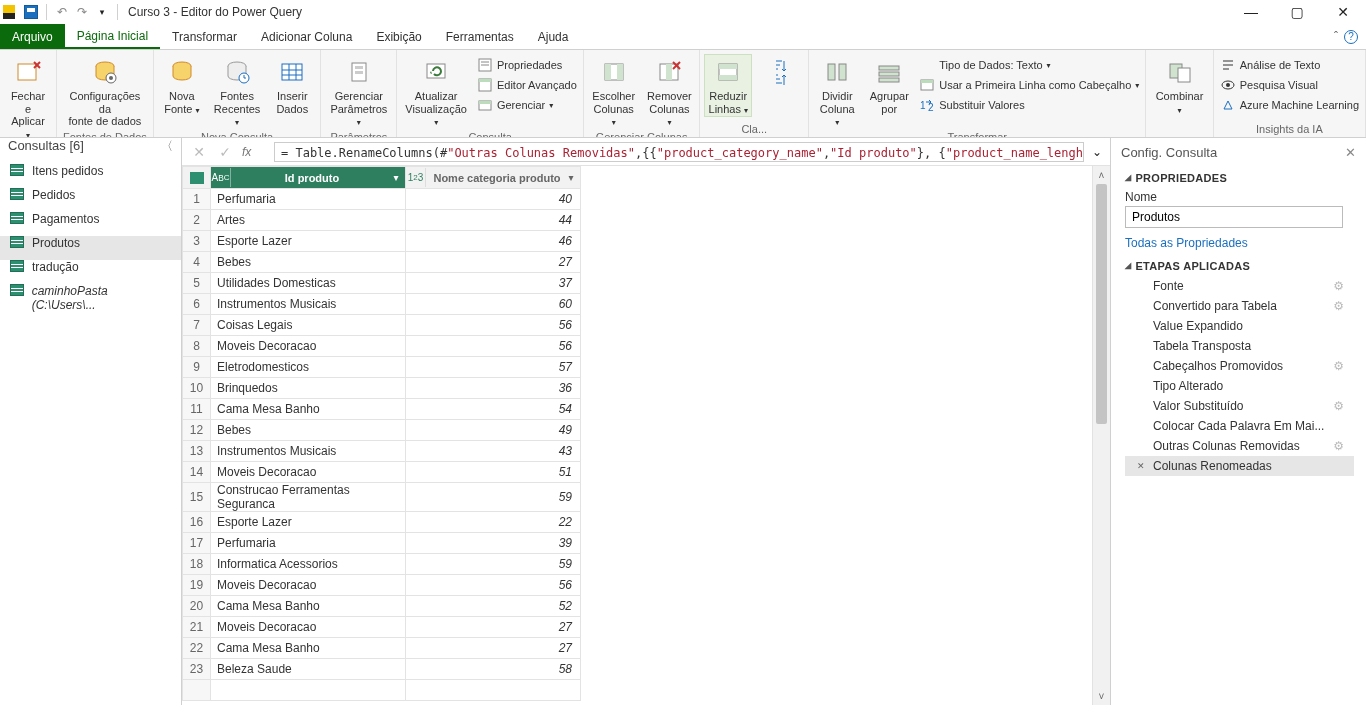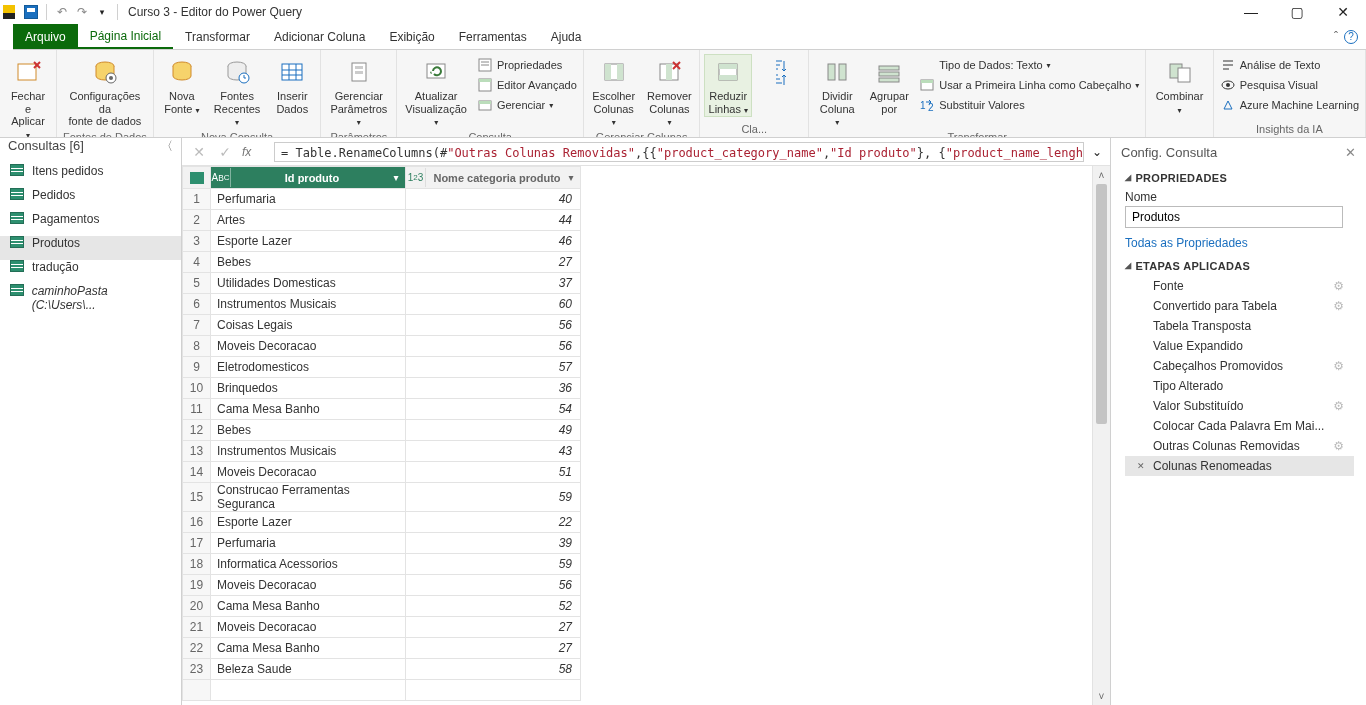--- a/index.html
+++ b/index.html
@@ -7,21 +7,21 @@
   .titlebar { height: 24px; display: flex; align-items: center; background: #fff; border-bottom: 1px solid #fff; }
   .titlebar .qat { display: flex; align-items: center; gap: 2px; padding-left: 2px; }
   .qat-btn { width: 18px; height: 18px; display: flex; align-items: center; justify-content: center; }
   .logo { width: 12px; height: 14px; background: linear-gradient(#f3c200 0 60%, #222 60% 100%); margin-right: 4px; }
   .save-ico { width: 14px; height: 14px; background: #1a6fbf; border: 1px solid #135a99; position: relative; }
   .save-ico::after { content:""; position:absolute; left:2px; top:2px; width:8px; height:4px; background:#fff; }
   .qat-sep { width:1px; height:16px; background:#d0d0d0; margin:0 4px; }
   .titlebar .title { margin-left: 6px; font-size: 12px; color: #333; }
   .win-controls { margin-left: auto; display: flex; }
   .win-btn { width: 46px; height: 24px; display:flex; align-items:center; justify-content:center; font-size:14px; }
-  .tabs { height: 26px; display:flex; align-items:stretch; background:#fff; border-bottom:1px solid #d0d0d0;margin-left:13px; }
+  .tabs { height: 26px; display:flex; align-items:stretch; background:#fff; border-bottom:1px solid #d0d0d0; }
   .tab { padding: 0 12px; display:flex; align-items:center; font-size:12px; color:#333; cursor:default; }
   .tab.file { background:#0b6a0b; color:#fff; }
   .tab.active { border-bottom:2px solid #0b6a0b; color:#0b6a0b; font-weight:400; }
   .tab-spacer { flex:1; }
   .tab-right { display:flex; align-items:center; gap:6px; padding-right:8px; }
   .ribbon { height: 88px; display:flex; background:#f6f6f6; border-bottom:1px solid #d0d0d0; overflow:hidden; }
   .rgroup { display:flex; flex-direction:column; border-right:1px solid #e2e2e2; padding:2px 4px 0 4px; }
   .rgroup-body { flex:1; display:flex; align-items:flex-start; gap:4px; padding-top:2px;}
   .rgroup-label { text-align:center; font-size:11px; color:#666; padding:1px 0 2px; white-space:nowrap; }
   .rbtn-large { width: auto; min-width:48px; display:flex; flex-direction:column; align-items:center; gap:2px; padding:2px 4px; text-align:center; font-size:11px; line-height:1.15; color:#333; cursor:default;}
@@ -650,22 +650,22 @@
       <div class="rp-sec-h">PROPRIEDADES</div>
       <label>Nome</label>
       <input type="text" value="Produtos" style="">
       <a class="rp-link">Todas as Propriedades</a>
     </div>
     <div class="rp-sec">
       <div class="rp-sec-h">ETAPAS APLICADAS</div>
       <div class="steps" id="steps">
           <div class="step">Fonte<span class="gear">⚙</span></div>
           <div class="step">Convertido para Tabela<span class="gear">⚙</span></div>
+          <div class="step">Value Expandido</div>
           <div class="step">Tabela Transposta</div>
-          <div class="step">Value Expandido</div>
           <div class="step">Cabeçalhos Promovidos<span class="gear">⚙</span></div>
           <div class="step">Tipo Alterado</div>
           <div class="step">Valor Substituído<span class="gear">⚙</span></div>
           <div class="step">Colocar Cada Palavra Em Mai...</div>
           <div class="step">Outras Colunas Removidas<span class="gear">⚙</span></div>
           <div class="step sel">Colunas Renomeadas</div>
         </div>
     </div>
   </div>
 </div>

